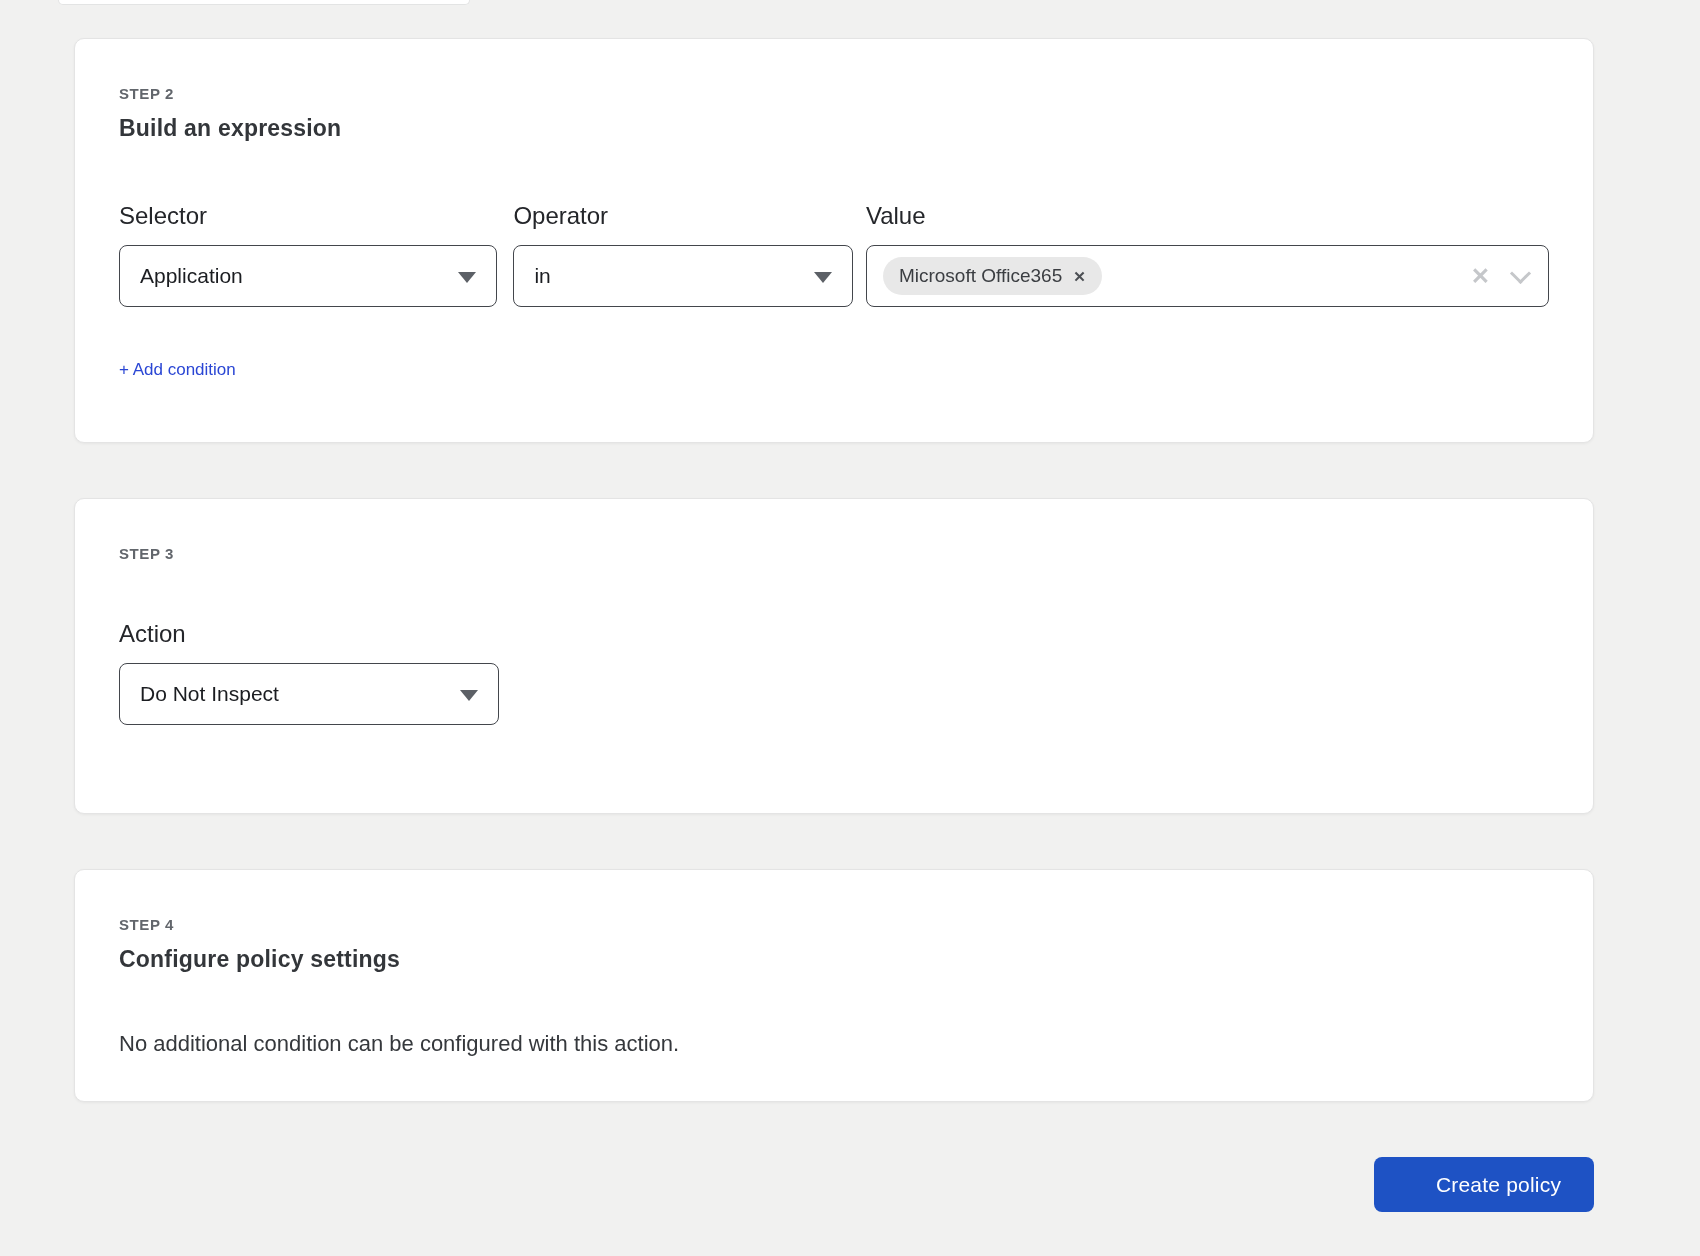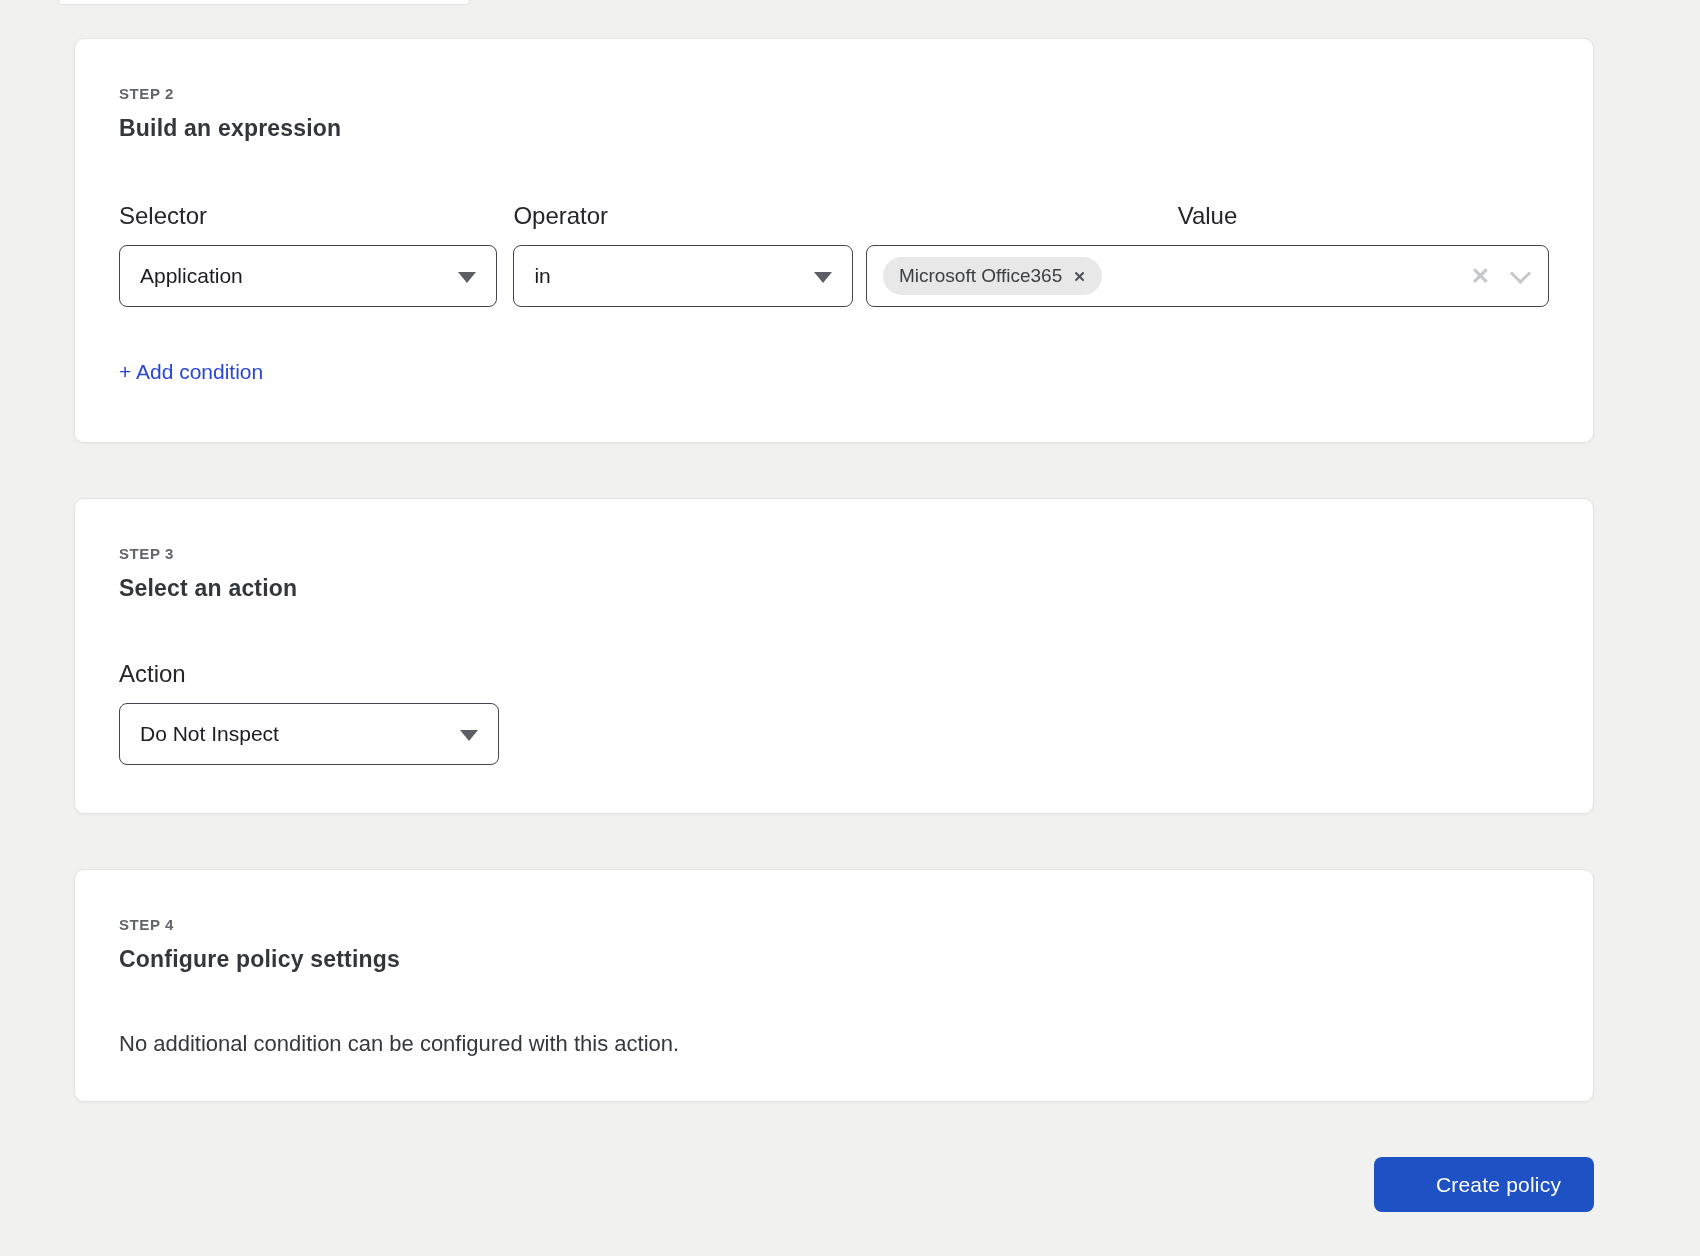--- a/index.html
+++ b/index.html
@@ -38,21 +38,21 @@
   }
   .card-title {
     margin-top:13px;
     font-size:23px; font-weight:700; color:#33363a;
     letter-spacing:.2px;
   }
 
   .fields-row { display:flex; margin-top:60px; }
   .field-col-selector { width:380px; margin-right:16px; }
   .field-col-operator { width:341px; margin-right:13px; }
-  .field-col-value    { width:686px;text-align:center; }
+  .field-col-value    { width:686px; }
 
   .field-label { font-size:24px; color:#24262a; margin-bottom:15px; }
 
   .select {
     position:relative;
     height:62px; width:100%;
     border:1.5px solid #43464c; border-radius:8px;
     background:#fff;
     display:flex; align-items:center;
     padding:0 46px 0 20px;
@@ -99,21 +99,21 @@
   }
   .ms-chevron::before {
     content:""; position:absolute; left:1px; top:2px;
     width:12px; height:12px;
     border-right:3px solid #c5c7ca; border-bottom:3px solid #c5c7ca;
     transform:rotate(45deg);
   }
 
   .add-condition {
     display:inline-block; margin-top:53px;
-    font-size:21px; color:#2a46d4;
+    font-size:17px; color:#2a46d4;
     text-decoration:none; cursor:pointer;
   }
 
   .action-block { margin-top:58px; width:380px; }
 
   .settings-message { margin-top:58px; font-size:22px; color:#35383c; }
 
   .footer-row { display:flex; justify-content:flex-end; margin-top:55px; }
   .btn-primary {
     width:220px; height:55px;
@@ -166,21 +166,20 @@
         </div>
       </div>
 
     </div>
 
     <a class="add-condition">+ Add condition</a>
   </section>
 
   <section class="card card-step3">
     <div class="step-label">STEP 3</div>
-    <h2 class="card-title">Select an action</h2>
 
     <div class="action-block">
       <div class="field-label">Action</div>
       <div class="select">
         <span>Do Not Inspect</span>
         <span class="tri-down"></span>
       </div>
     </div>
   </section>
 

